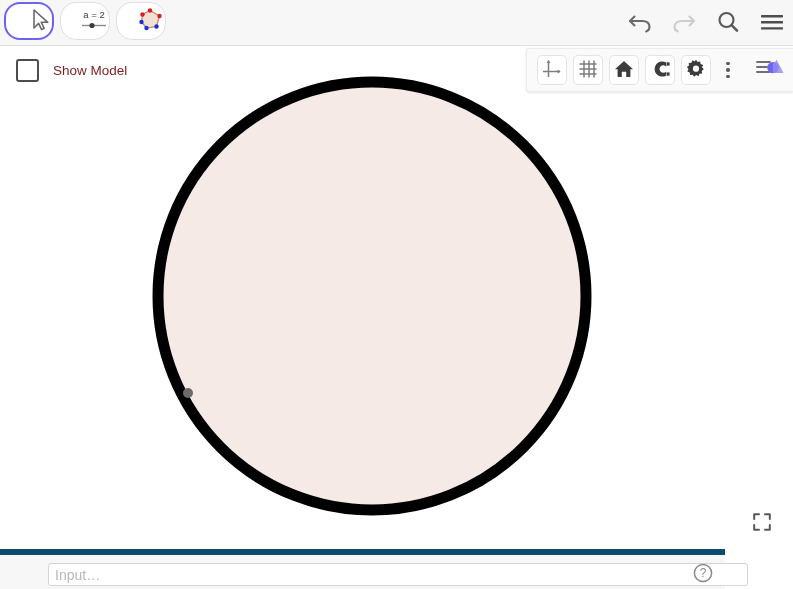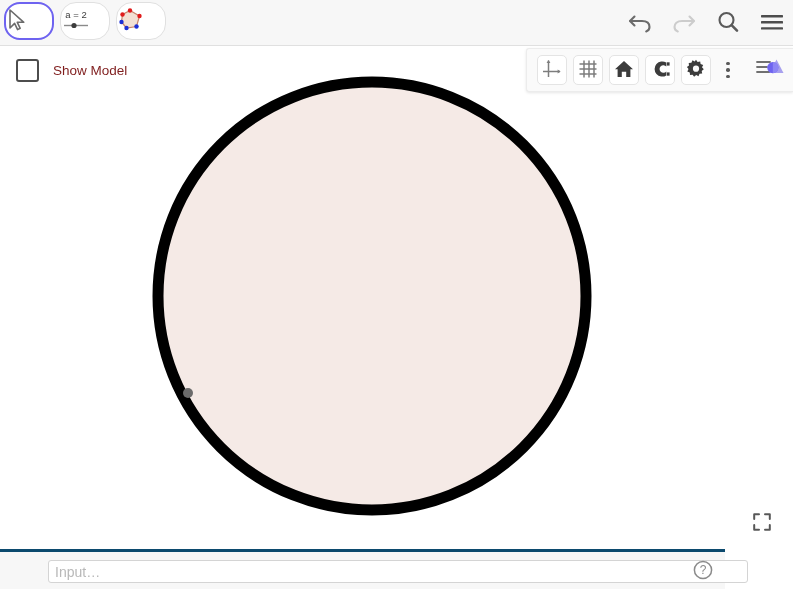--- a/index.html
+++ b/index.html
@@ -44,21 +44,21 @@
 
   .tool-btn {
     width: 50px;
     height: 38px;
     box-sizing: border-box;
     background: #ffffff;
     border: 1px solid #e0e0e0;
     border-radius: 16px;
     display: flex;
     align-items: center;
-    justify-content: flex-start;
+    justify-content: flex-end;
     cursor: pointer;
     padding: 0;
   }
   .tool-btn.selected {
     border: 2px solid #6e63f0;
   }
 
   .top-right-icons {
     position: absolute;
     right: 6px;
@@ -194,21 +194,21 @@
   }
 
   
   .input-bar {
     position: absolute;
     left: 0;
     bottom: 0;
     width: 725px;
     height: 40px;
     background: #f7f7f7;
-    border-top: 3px solid #0c4a6e;
+    border-top: 6px solid #0c4a6e;
     box-sizing: border-box;
     display: flex;
     align-items: center;
   }
   .input-field {
     position: absolute;
     left: 48px;
     top: 8px;
     width: 700px;
     height: 23px;

